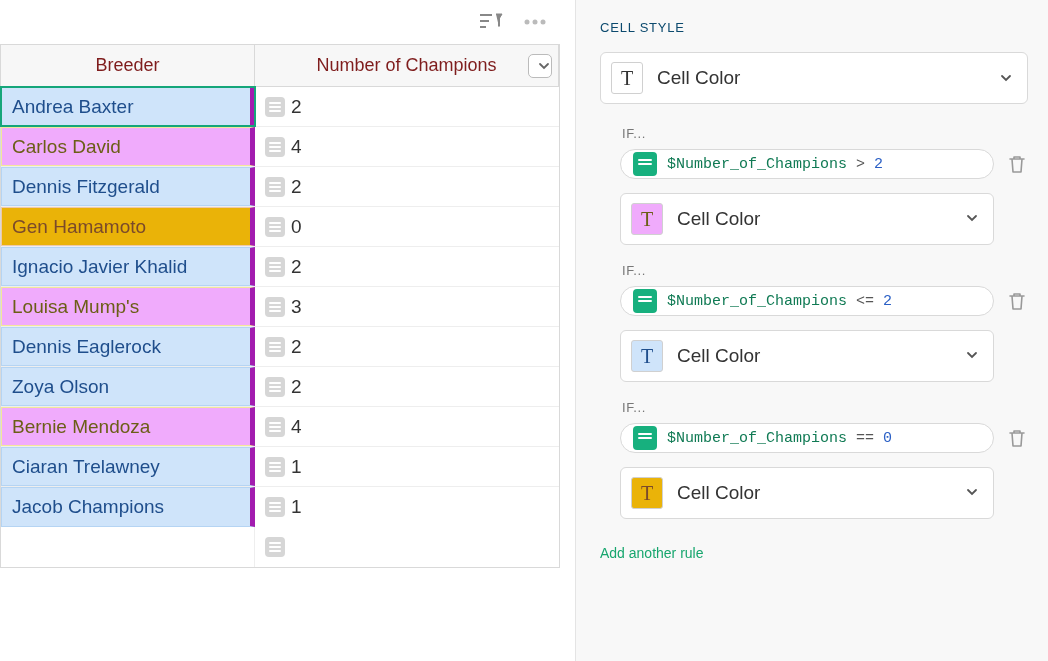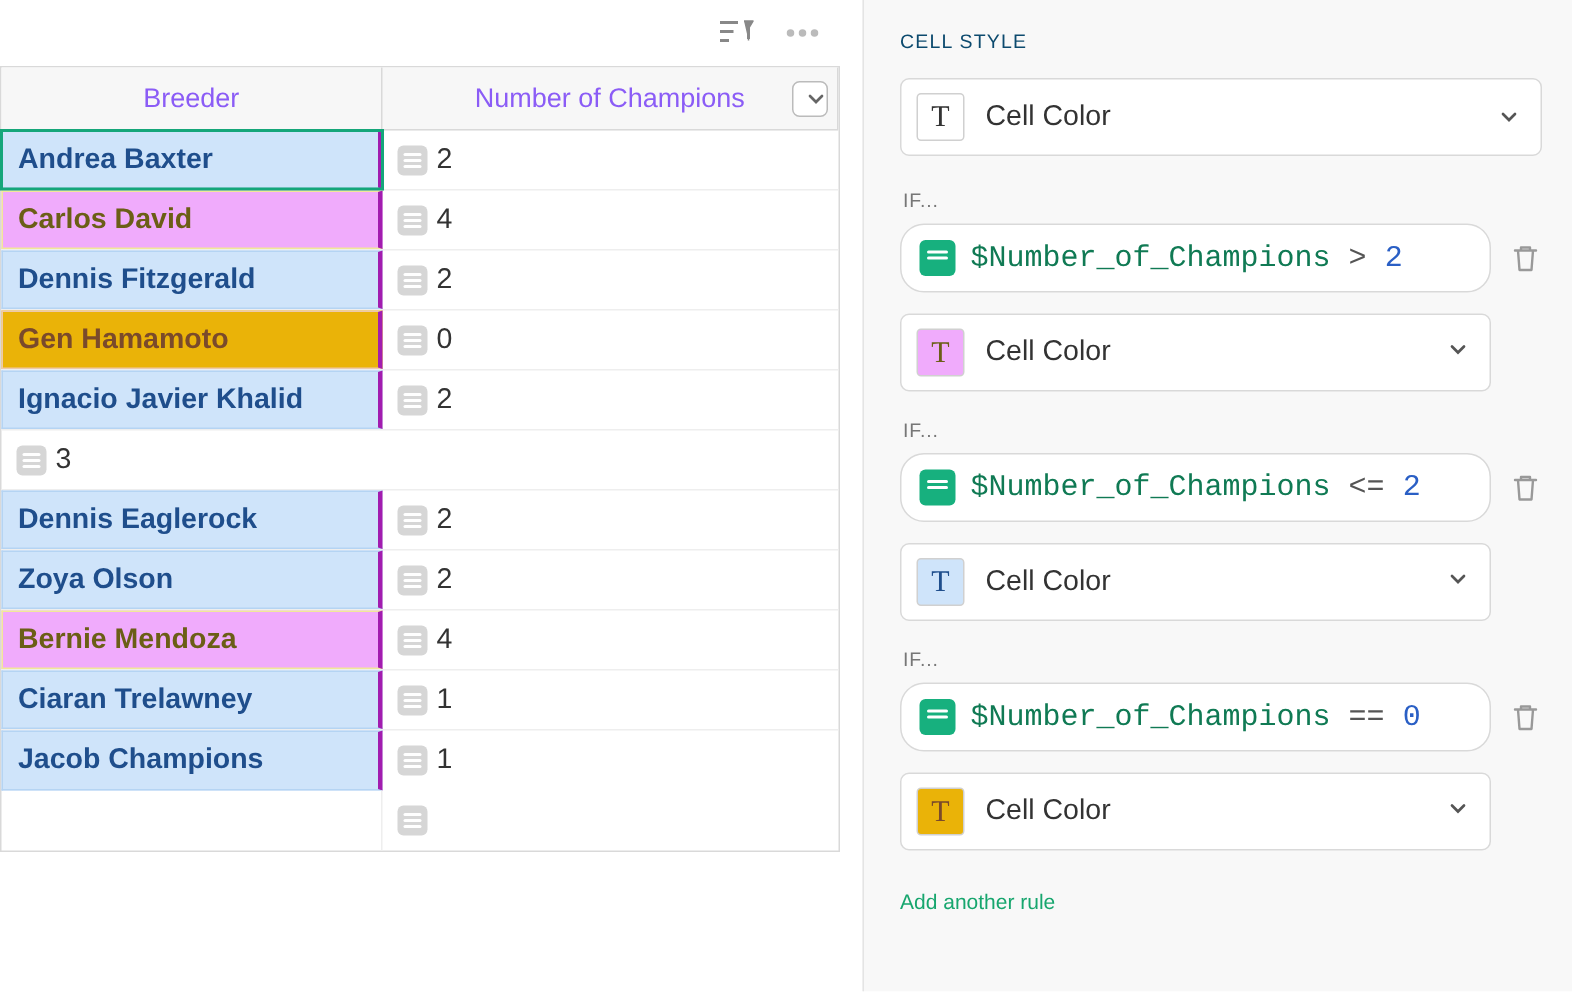--- a/index.html
+++ b/index.html
@@ -58,21 +58,21 @@
   .cell-b {
     flex: 1;
     padding: 0 10px;
     display: flex;
     align-items: center;
     font-size: 19px;
     gap: 6px;
   }
   .hdr .cell-a, .hdr .cell-b {
     font-size: 18px;
-    color: #8b5cf6;
+    color: #7f1d1d;
     justify-content: center;
     border-right: 1px solid #d9d9d9;
     position: relative;
   }
   .hdr .cell-b { justify-content: center; overflow: hidden; white-space: nowrap; }
   .col-dropdown-btn {
     position: absolute;
     right: 6px;
     top: 50%;
     transform: translateY(-50%);
@@ -104,22 +104,21 @@
   }
   .detail-icon span::before { top: -4px; }
   .detail-icon span::after  { top:  4px; }
 
   
   .bg-blue   { background: #cfe4fa; color: #1f4e8c; border:1px solid #b5d4f3; }
   .bg-yellow { background: #f0abfc; color: #6b5e16; border:1px solid #f1e79a; }
   .bg-orange { background: #eab308; color: #7a4a2b; border:1px solid #edc9aa; }
   
   .cell-a.bg-blue, .cell-a.bg-yellow, .cell-a.bg-orange {
-    border-right: 3px solid #a21caf;
-    font-weight: bold;
+    border-right: 5px solid #a21caf;
   }
 
   
   .right-pane {
     flex: 1;
     background: #f8f8f8;
     border-left: 1px solid #e4e4e4;
     padding: 20px 20px 20px 24px;
     overflow: hidden;
   }
@@ -148,38 +147,38 @@
     display: flex; align-items: center; justify-content: center;
     font-family: Georgia, "Times New Roman", serif;
     font-size: 20px;
   }
   .selector-label { font-size: 19px; color: #333; }
   .chev-down {
     margin-left: auto;
     width: 14px; height: 14px;
   }
 
-  .rule-block { margin-top: 10px; }
+  .rule-block { margin-top: 10px; margin-left: 20px; }
   .rule-if-label {
     font-size: 13px; letter-spacing: 0.6px; color: #777;
     margin: 18px 0 8px 2px;
   }
   .rule-row {
     display: flex; align-items: center; gap: 12px;
   }
   .expr-box {
     flex: 1;
     background: #fff;
     border: 1px solid #d9d9d9;
     border-radius: 16px;
-    height: 46px;
+    height: 30px;
     display: flex; align-items: center;
     padding: 0 12px; gap: 10px;
     font-family: "Menlo","Consolas","Courier New",monospace;
-    font-size: 20px;
+    font-size: 15px;
   }
   .expr-badge {
     width: 24px; height: 24px;
     background: #17b07e;
     border-radius: 4px;
     display: flex; align-items: center; justify-content: center;
     flex-shrink: 0;
   }
   .expr-badge span {
     width: 14px; height: 2px; background:#fff; border-radius:1px; position:relative;
@@ -290,20 +289,23 @@
             <span>Ignacio Javier Khalid</span>
           </div>
           <div class="cell-b">
             <div class="detail-icon">
               <span></span>
             </div>
             <span>2</span>
           </div>
         </div>
         <div class="row">
+          <div class="cell-a bg-yellow">
+            <span>Louisa Mump's</span>
+          </div>
           <div class="cell-b">
             <div class="detail-icon">
               <span></span>
             </div>
             <span>3</span>
           </div>
         </div>
         <div class="row">
           <div class="cell-a bg-blue">
             <span>Dennis Eaglerock</span>

